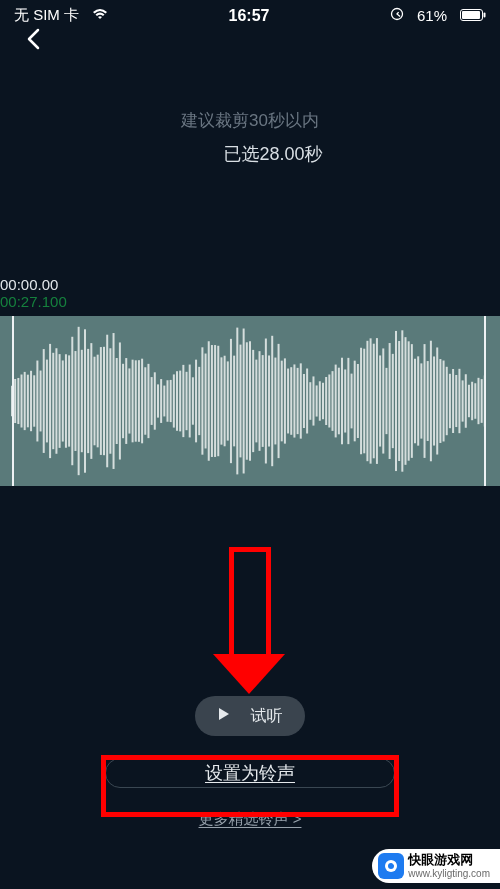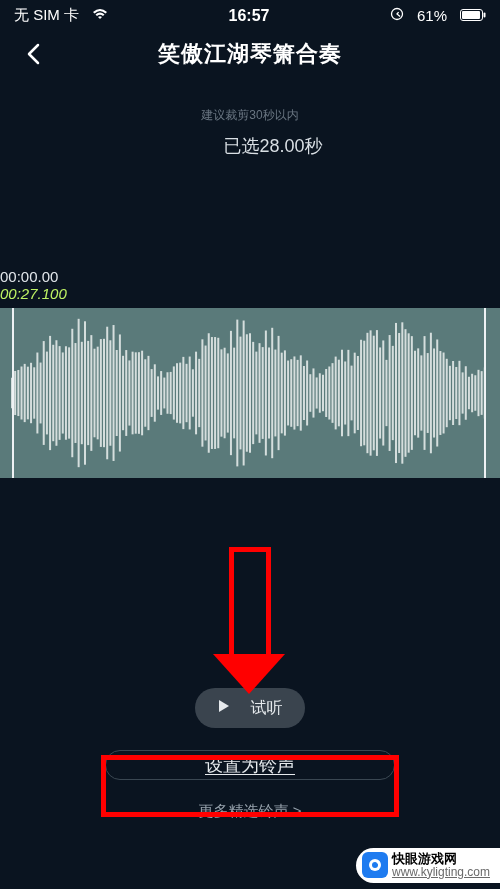--- a/index.html
+++ b/index.html
@@ -37,22 +37,22 @@
   .title {
     flex: 1;
     text-align: center;
     font-size: 22px;
     font-weight: 600;
     letter-spacing: 1px;
   }
   .hint {
     text-align: center;
     color: #6a7682;
-    font-size: 12px;
-    margin-top: 24px;
+    font-size: 17px;
+    margin-top: 56px;
   }
   .selected {
     text-align: center;
     color: #d9dfe4;
     font-size: 18px;
     margin-top: 10px;
     padding-left: 46px;
   }
   .timeline {
     position: relative;
@@ -60,21 +60,21 @@
     width: 100%;
   }
   .time-labels {
     display: flex;
     justify-content: space-between;
     padding: 0 4px 6px 0;
     font-size: 15px;
     flex-direction: column;
   }
   .time-start { color: #e1e6ea; }
-  .time-end { color: #bef264; font-style: italic; }
+  .time-end { color: #15803d; }
   .waveform-wrap {
     background: #5a7a7a;
     height: 170px;
     position: relative;
     display: flex;
     align-items: center;
     justify-content: center;
     overflow: hidden;
   }
   .waveform {
@@ -116,20 +116,21 @@
     color: #e6eaed;
     font-size: 18px;
     text-decoration: underline;
     text-underline-offset: 3px;
   }
   .more-link {
     margin: 22px auto 0 auto;
     text-align: center;
     color: #97a2ac;
     font-size: 15px;
+    text-decoration: underline;
     text-underline-offset: 3px;
   }
   
   .arrow-box {
     position: absolute;
     top: 547px;
     left: 50%;
     transform: translateX(-50%);
     width: 42px;
     height: 145px;
@@ -175,21 +176,21 @@
     font-size: 12px;
   }
   .wm-icon {
     width: 26px; height: 26px;
     background: #1e7bf0;
     border-radius: 6px;
     display:flex;align-items:center;justify-content:center;
   }
   .wm-text { display: flex; flex-direction: column; line-height: 1.1;}
   .wm-text .cn { font-weight: 700; font-size: 13px;}
-  .wm-text .en { font-size: 12px; color: #6a6a6a; text-decoration: underline;}
+  .wm-text .en { font-size: 10px; color: #6a6a6a;}
 </style>
 </head>
 <body>
 
 <div class="status-bar">
   <div class="status-left">
     <span>无 SIM 卡</span>
     <span>
       <svg width="16" height="12" viewBox="0 0 16 12">
           <path d="M8 11 L6 9 Q8 7.5 10 9 Z M3.5 6.5 Q8 2.5 12.5 6.5 L11 8 Q8 5.5 5 8 Z M1 4 Q8 -2 15 4 L13.5 5.5 Q8 0.5 2.5 5.5 Z" fill="#fff"></path>
@@ -214,21 +215,20 @@
     </span>
   </div>
 </div>
 
 <div class="header">
   <div class="back-btn">
     <svg width="14" height="22" viewBox="0 0 14 22">
         <path d="M12 2 L3 11 L12 20" stroke="#fff" stroke-width="2.5" fill="none" stroke-linecap="round" stroke-linejoin="round"></path>
       </svg>
   </div>
-  <div class="title">笑傲江湖琴箫合奏</div>
 </div>
 
 <div class="hint">建议裁剪30秒以内</div>
 <div class="selected">已选28.00秒</div>
 
 <div class="timeline">
   <div class="time-labels">
     <span class="time-start">00:00.00</span>
     <span class="time-end">00:27.100</span>
   </div>

